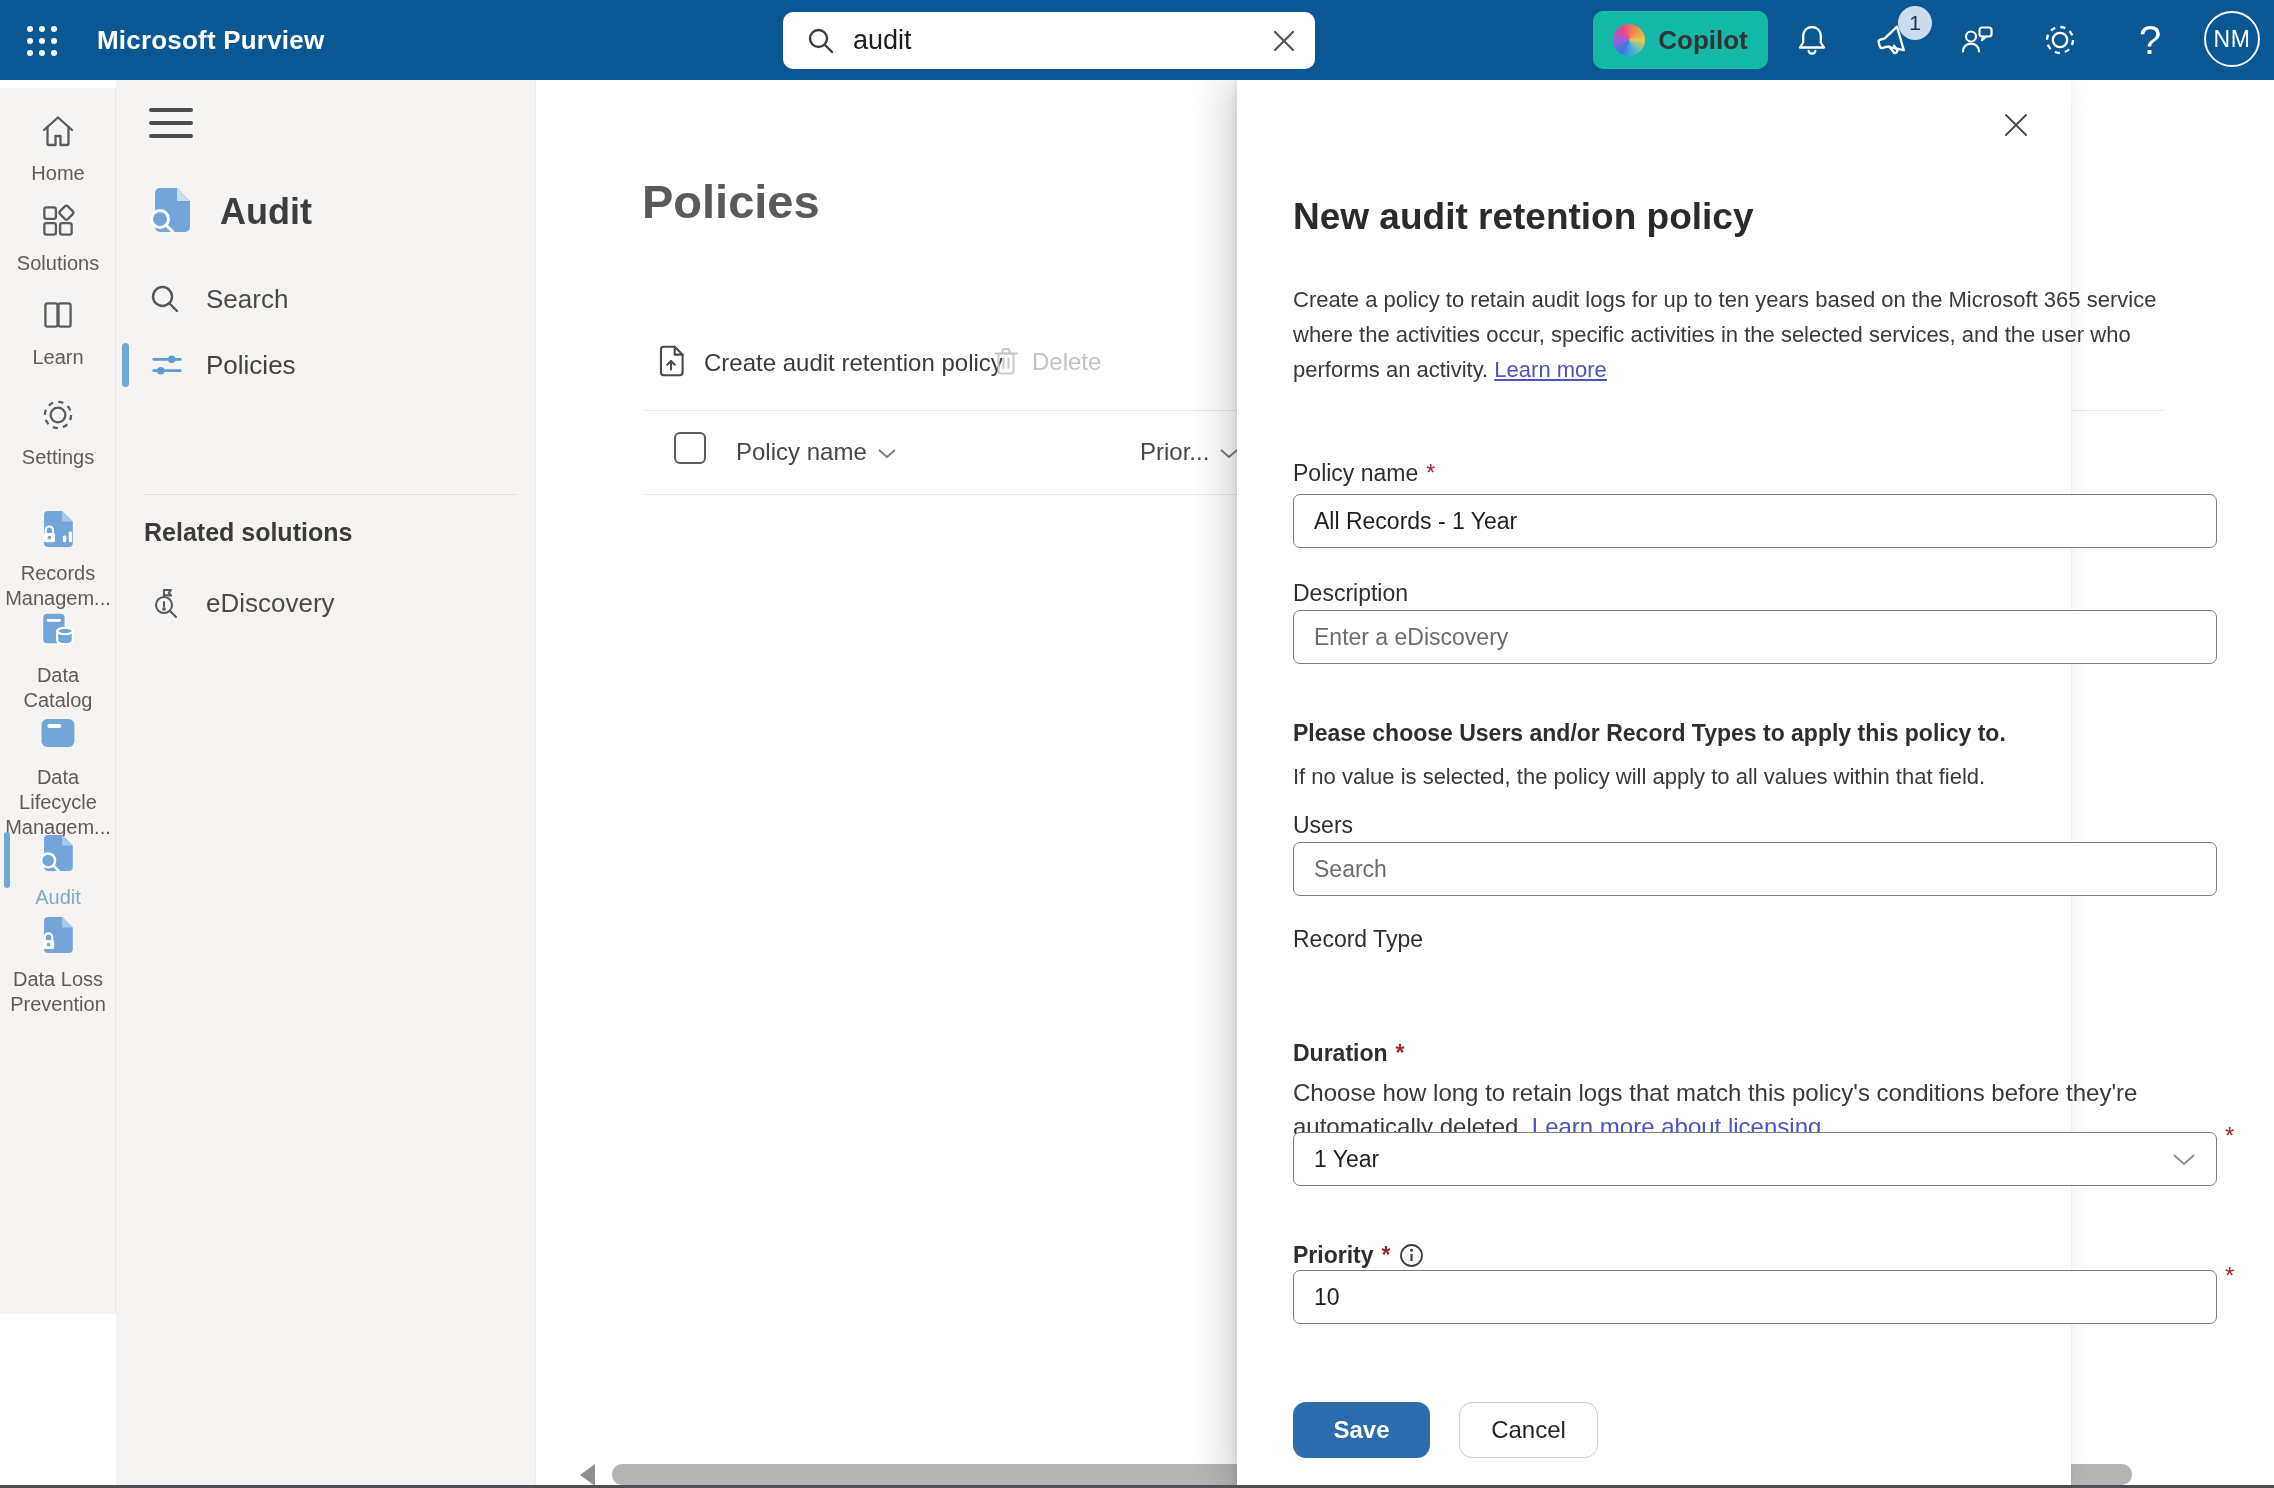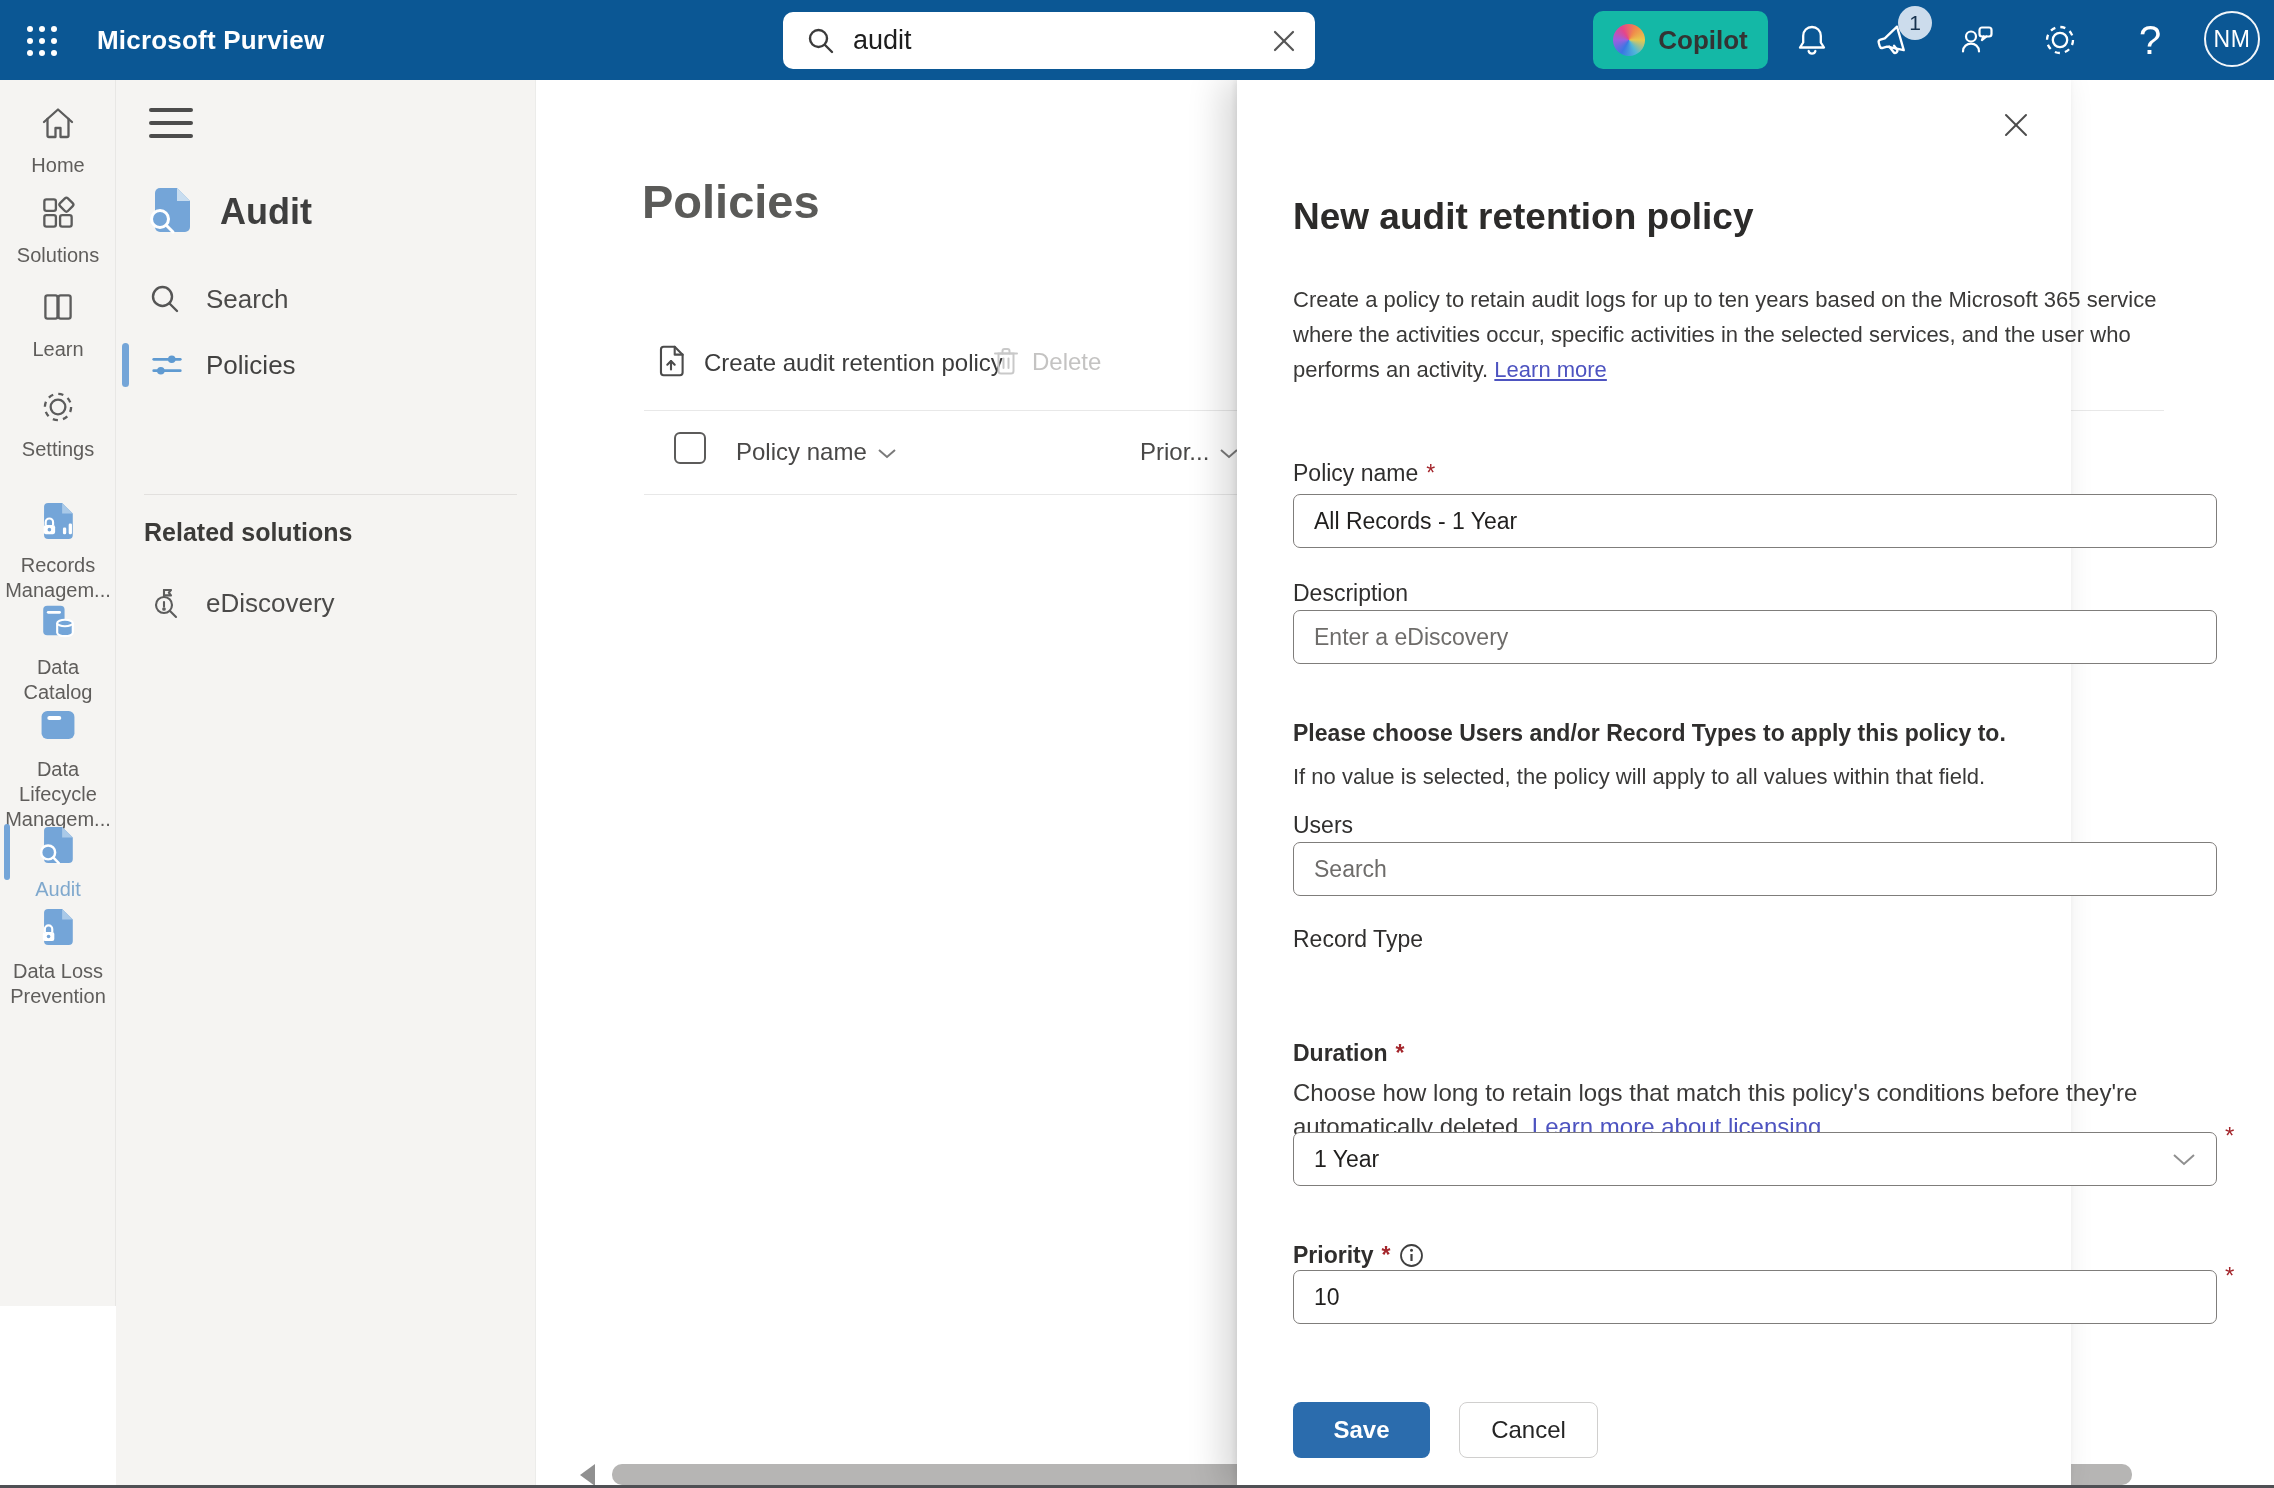--- a/index.html
+++ b/index.html
@@ -30,21 +30,21 @@
   .tbicon.gear { left:2040px; }
   .help { position:absolute; left:2130px; top:14px; width:40px; height:52px; color:#fff; font-size:40px; font-weight:400;
           display:flex; align-items:center; justify-content:center; cursor:pointer; }
   .badge { position:absolute; left:1898px; top:6px; width:34px; height:34px; border-radius:50%; background:#ccdcec;
            color:#16324e; font-size:21px; display:flex; align-items:center; justify-content:center; z-index:2; }
   .avatar { position:absolute; left:2204px; top:11px; width:56px; height:56px; border-radius:50%;
             border:2.5px solid rgba(255,255,255,.95); color:#fff; font-size:23px; display:flex; align-items:center;
             justify-content:center; cursor:pointer; letter-spacing:.5px; }
 
   
-  .rail { position:absolute; left:0; top:80px; width:116px; height:1226px; background:#f5f4f2; border-right:1px solid #e8e7e5; }
+  .rail { position:absolute; left:0; top:88px; width:116px; height:1226px; background:#f5f4f2; border-right:1px solid #e8e7e5; }
   .rail-item { position:absolute; width:116px; display:flex; flex-direction:column; align-items:center; gap:5px; cursor:pointer; }
   .rail-item .rlabel { font-size:20px; line-height:25px; color:#5f5d5b; text-align:center; }
   .rail-item.active .rlabel { color:#7fa8cd; }
   .rail-indicator { position:absolute; left:4px; top:744px; width:6px; height:56px; border-radius:3px; background:#74a5d8; }
 
   
   .nav { position:absolute; left:116px; top:80px; width:420px; height:1408px; background:#f5f4f2; border-right:1px solid #ececea; }
   .hamburger { position:absolute; left:33px; top:28px; width:44px; display:flex; flex-direction:column; gap:9px; cursor:pointer; }
   .hamburger i { display:block; height:4px; background:#4c4c4c; border-radius:2px; }
   .nav-header { position:absolute; left:28px; top:102px; display:flex; align-items:center; gap:20px; }
@@ -89,21 +89,21 @@
   .flabel.bold { font-weight:700; }
   .req { color:#a4262c; }
   .finput { position:absolute; left:56px; width:924px; height:54px; background:#fff; border:1px solid #7f7d7b; border-radius:7px;
             display:flex; align-items:center; padding:0 20px; font-size:23px; color:#201f1e; cursor:text; }
   .finput .ph { color:#6e6c6a; }
   .fselect { cursor:pointer; justify-content:space-between; }
   .p-heading { position:absolute; left:56px; top:640px; width:920px; font-size:23px; font-weight:700; color:#2f2e2d; }
   .p-subtext { position:absolute; left:56px; top:684px; width:920px; font-size:22px; color:#3a3938; }
   .p-durdesc { position:absolute; left:56px; top:996px; width:908px; font-size:24px; line-height:34px; color:#3a3938; }
   .ast-float { position:absolute; left:988px; font-size:24px; color:#a4262c; }
-  .btn { position:absolute; top:1322px; height:56px; border-radius:8px; display:flex; align-items:center; justify-content:center;
+  .btn { position:absolute; top:1322px; height:56px; border-radius:13px; display:flex; align-items:center; justify-content:center;
          font-size:24px; cursor:pointer; }
   .btn.save { left:56px; width:137px; background:#2b6cad; color:#fff; font-weight:700; }
   .btn.cancel { left:222px; width:139px; background:#fff; border:1px solid #d0cfce; color:#252525; }
 
   .bottom-edge { position:absolute; left:0; top:1485px; width:2274px; height:3px; background:#4f5054; z-index:60; }
 </style>
 </head>
 <body>
 
 <div id="screen">

